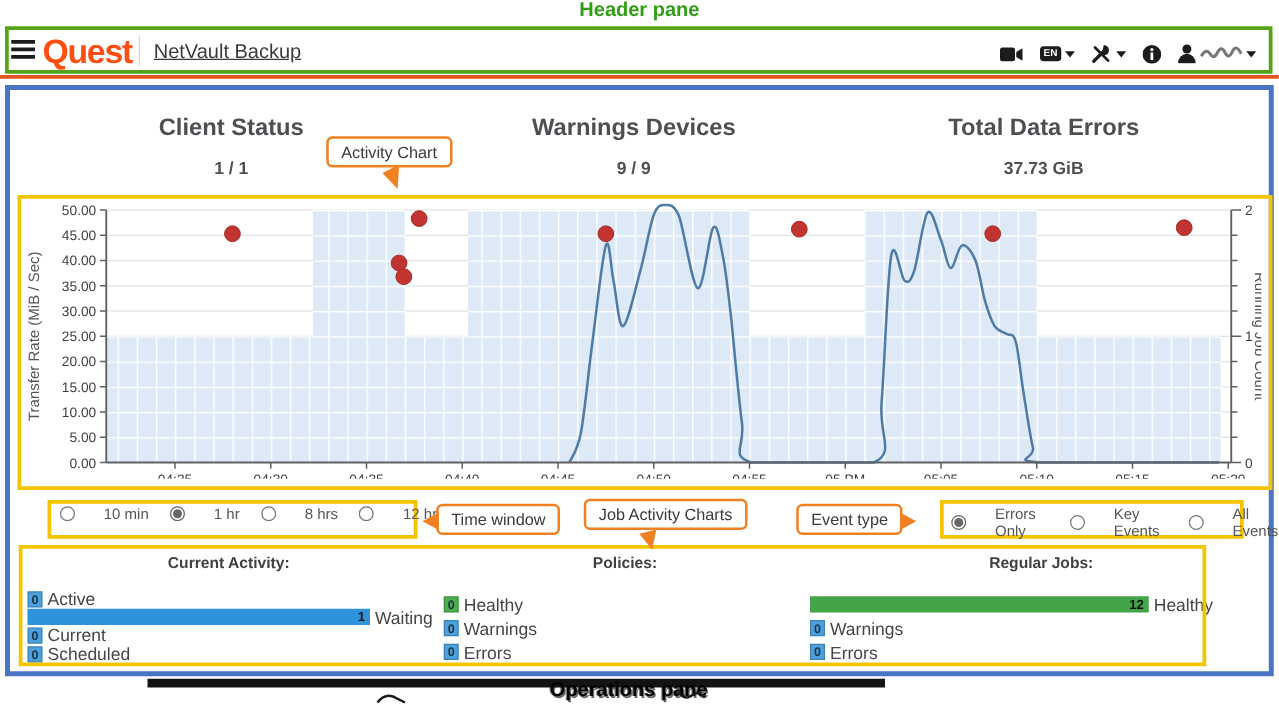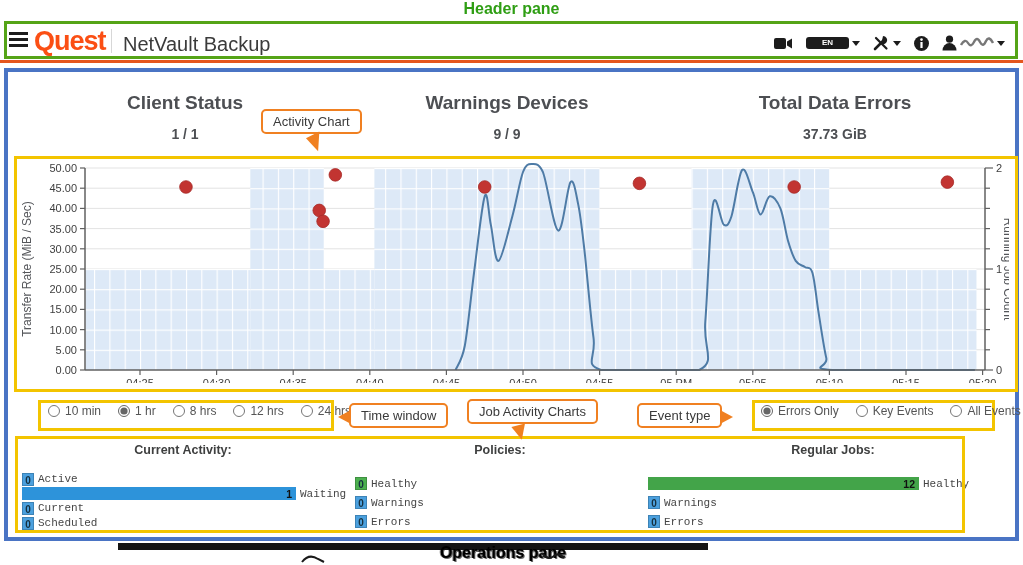--- a/index.html
+++ b/index.html
@@ -22,45 +22,45 @@
   .callout{position:absolute;background:#fff;border:2px solid #f08021;border-radius:5px;
       font-size:13px;color:#3a3a3a;padding:3px 10px;z-index:6;white-space:nowrap;}
   .ptr{position:absolute;width:0;height:0;}
   
   #header-bar{left:7px;top:24px;width:1008px;height:34px;background:#fff;}
   #menu-icon{left:9px;top:32px;width:19px;height:16px;cursor:pointer;}
   #menu-icon div{height:3px;background:#1c1c1c;margin-bottom:3px;}
   #quest-logo{left:34px;top:26px;font-size:27px;font-weight:bold;color:#fb4f14;
       letter-spacing:-1px;}
   #logo-divider{left:111px;top:29px;width:1px;height:24px;background:#d7d7d7;}
-  #app-title{left:123px;top:33px;font-size:20px;color:#3b3b3b;}
+  #app-title{left:123px;top:33px;font-size:16px;color:#3b3b3b;text-decoration:underline;}
   #header-icons{right:18px;top:35px;display:flex;align-items:center;gap:13px;}
   .hicon{display:flex;align-items:center;gap:3px;cursor:pointer;}
   .caret{width:0;height:0;border-left:4px solid transparent;border-right:4px solid transparent;
       border-top:5px solid #1c1c1c;}
   .en-badge{background:#1c1c1c;color:#fff;font-size:8px;font-weight:bold;border-radius:3px;
-      padding:2px 16px;line-height:8px;}
+      padding:2px 3px;line-height:8px;}
   
   .status-block{position:absolute;width:250px;text-align:center;color:#4d4f53;}
   .status-label{font-weight:bold;font-size:19px;}
   .status-value{font-weight:bold;font-size:14px;margin-top:12px;}
   
   .radio-row{position:absolute;display:flex;align-items:center;gap:17px;font-size:12px;
       color:#555;z-index:5;}
-  .radio-row label{display:flex;align-items:center;gap:5px;cursor:pointer;}
+  .radio-row label{display:flex;align-items:center;gap:23px;cursor:pointer;}
   .radio-row input{margin:0;width:12px;height:12px;accent-color:#666;}
   
   .job-title{position:absolute;font-size:12.5px;font-weight:bold;color:#3f4040;text-align:center;}
   .job-rows{position:absolute;}
   .job-row{display:flex;align-items:center;}
   .chip{width:12px;height:13px;font-size:10px;font-weight:bold;color:#16303f;text-align:center;
       line-height:13px;border:1px solid rgba(0,0,0,.18);box-sizing:border-box;}
   .hbar{height:13px;display:flex;align-items:center;justify-content:flex-end;
       font-size:10.5px;font-weight:bold;color:#111;padding-right:4px;box-sizing:border-box;}
-  .job-label{font-size:11px;color:#454545;margin-left:4px;font-family:Liberation Mono, monospace;}
+  .job-label{font-size:14px;color:#454545;margin-left:4px;}
   #chart-wrap{left:17px;top:159px;width:992px;height:224px;}
   #black-bar{left:118px;top:543px;width:590px;height:7px;background:#141414;z-index:8;}
   .scribble{z-index:9;}
 </style>
 </head>
 <body>
 
 <div class="abs pane-label" id="header-pane-label">Header pane</div>
 <div class="anno-box" id="green-box"></div>
 <div class="abs" id="orange-divider"></div>

